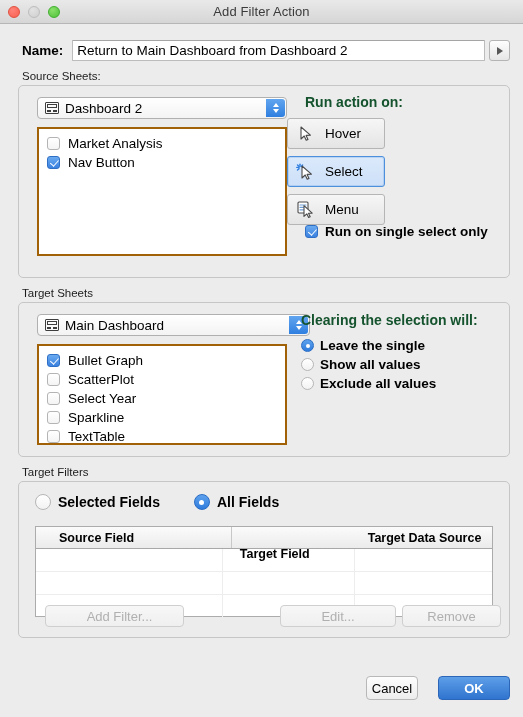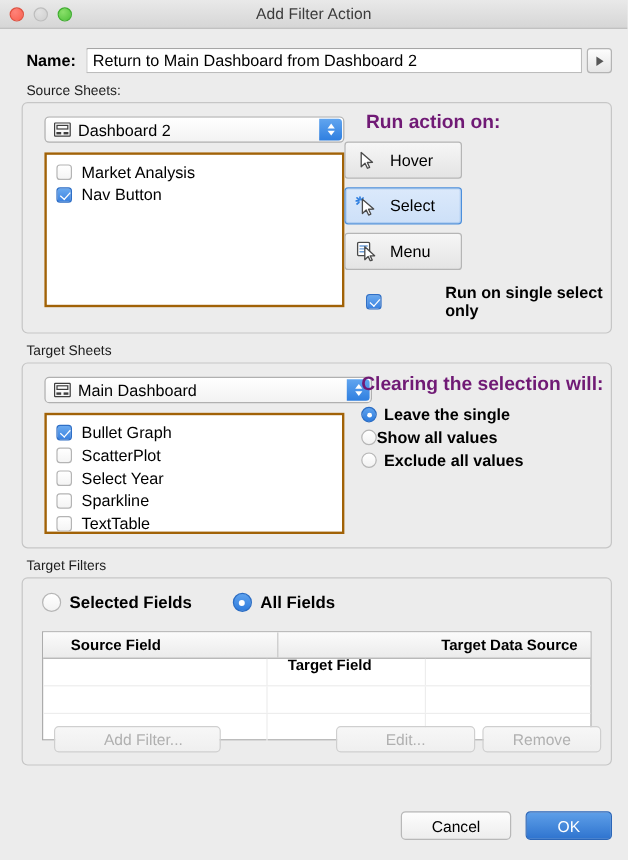--- a/index.html
+++ b/index.html
@@ -233,23 +233,23 @@
     width: 5px; height: 5px;
     margin: -2.5px 0 0 -2.5px;
     border-radius: 50%;
     background: #fff;
   }
   .radio.small { width: 13px; height: 13px; }
   .radio.small.on::after { width: 4px; height: 4px; margin: -2px 0 0 -2px; }
 
   
   .section-head {
-    font-size: 16px;
+    font-size: 14px;
     font-weight: bold;
-    color: #701a75;
+    color: #14532d;
   }
   .act-btn {
     width: 98px;
     height: 31px;
     background: linear-gradient(to bottom, #f6f6f6, #e4e4e4);
     border: 1px solid #b5b5b5;
     border-radius: 3px;
     box-sizing: border-box;
     display: flex;
     align-items: center;
@@ -320,21 +320,22 @@
     justify-content: center;
     font-size: 13px;
     color: #000;
     cursor: default;
   }
   .push.disabled { color: #b0b0b0; background: linear-gradient(to bottom, #f7f7f7, #efefef); border-color: #cfcfcf; }
   .push.default {
     background: linear-gradient(to bottom, #5e9fe8, #2f74cf);
     border: 1px solid #2b66b8;
     color: #fff;
-    font-weight: normal;
+    font-weight: bold;
+    margin-left: 8px;
   }
 
   .bottom-bar {
     position: absolute;
     right: 13px;
     bottom: 17px;
     display: flex;
     gap: 12px;
   }
 </style>
@@ -426,21 +427,21 @@
               <line x1="3" y1="6.4" x2="9" y2="6.4"></line>
               <line x1="3" y1="8.8" x2="6.5" y2="8.8"></line>
             </g>
             <path d="M7,4.6 L7,15.4 L9.8,12.8 L11.6,16.4 L13.2,15.7 L11.5,12.2 L15.2,12.1 Z" fill="#ffffff" stroke="#4a4a4a" stroke-width="1.1" stroke-linejoin="round"></path>
           </svg>
         </span>
         <span class="txt">Menu</span>
       </div>
     </div>
 
-    <div style="position:absolute;left:286px;top:150px;display:flex;align-items:center;gap:46px;">
+    <div style="position:absolute;left:286px;top:138px;display:flex;align-items:center;">
       <span class="cbox on"></span>
       <span style="margin-left:7px;font-size:13.5px;font-weight:bold;color:#000;">Run on single select only</span>
     </div>
   </div>
 
   <div class="group-label">Target Sheets</div>
   <div class="group-box" style="height:155px;">
 
     <div class="popup" style="position:absolute;left:18px;top:11px;width:273px;">
       <span class="dash-icon">
@@ -482,21 +483,21 @@
 
     <div style="position:absolute;left:282px;top:9px;" class="section-head">Clearing the selection will:</div>
 
     <div style="position:absolute;left:282px;top:33px;">
       <div style="display:flex;align-items:center;height:19px;">
         <span class="radio small on"></span>
         <span style="margin-left:6px;font-size:13.5px;font-weight:bold;">Leave the single</span>
       </div>
       <div style="display:flex;align-items:center;height:19px;">
         <span class="radio small"></span>
-        <span style="font-size:13.5px;font-weight:bold;">Show all values</span>
+        <span style="margin-left:6px;font-size:13.5px;font-weight:bold;">Show all values</span>
       </div>
       <div style="display:flex;align-items:center;height:19px;">
         <span class="radio small"></span>
         <span style="margin-left:6px;font-size:13.5px;font-weight:bold;">Exclude all values</span>
       </div>
     </div>
   </div>
 
   <div class="group-label">Target Filters</div>
   <div class="group-box" style="height:157px;">
@@ -534,17 +535,17 @@
         <div class="td" style="width:30%;"></div>
       </div>
     </div>
 
     <div class="push disabled" style="position:absolute;left:26px;bottom:10px;width:139px;padding-left:10px;">Add Filter...</div>
     <div class="push disabled" style="position:absolute;right:113px;bottom:10px;width:116px;">Edit...</div>
     <div class="push disabled" style="position:absolute;right:8px;bottom:10px;width:99px;">Remove</div>
   </div>
 
   <div class="bottom-bar">
-    <div class="push" style="width:92px;height:24px;">Cancel</div>
+    <div class="push" style="width:52px;height:24px;">Cancel</div>
     <div class="push default" style="width:72px;height:24px;">OK</div>
   </div>
 
 </div>
 
 </body></html>

